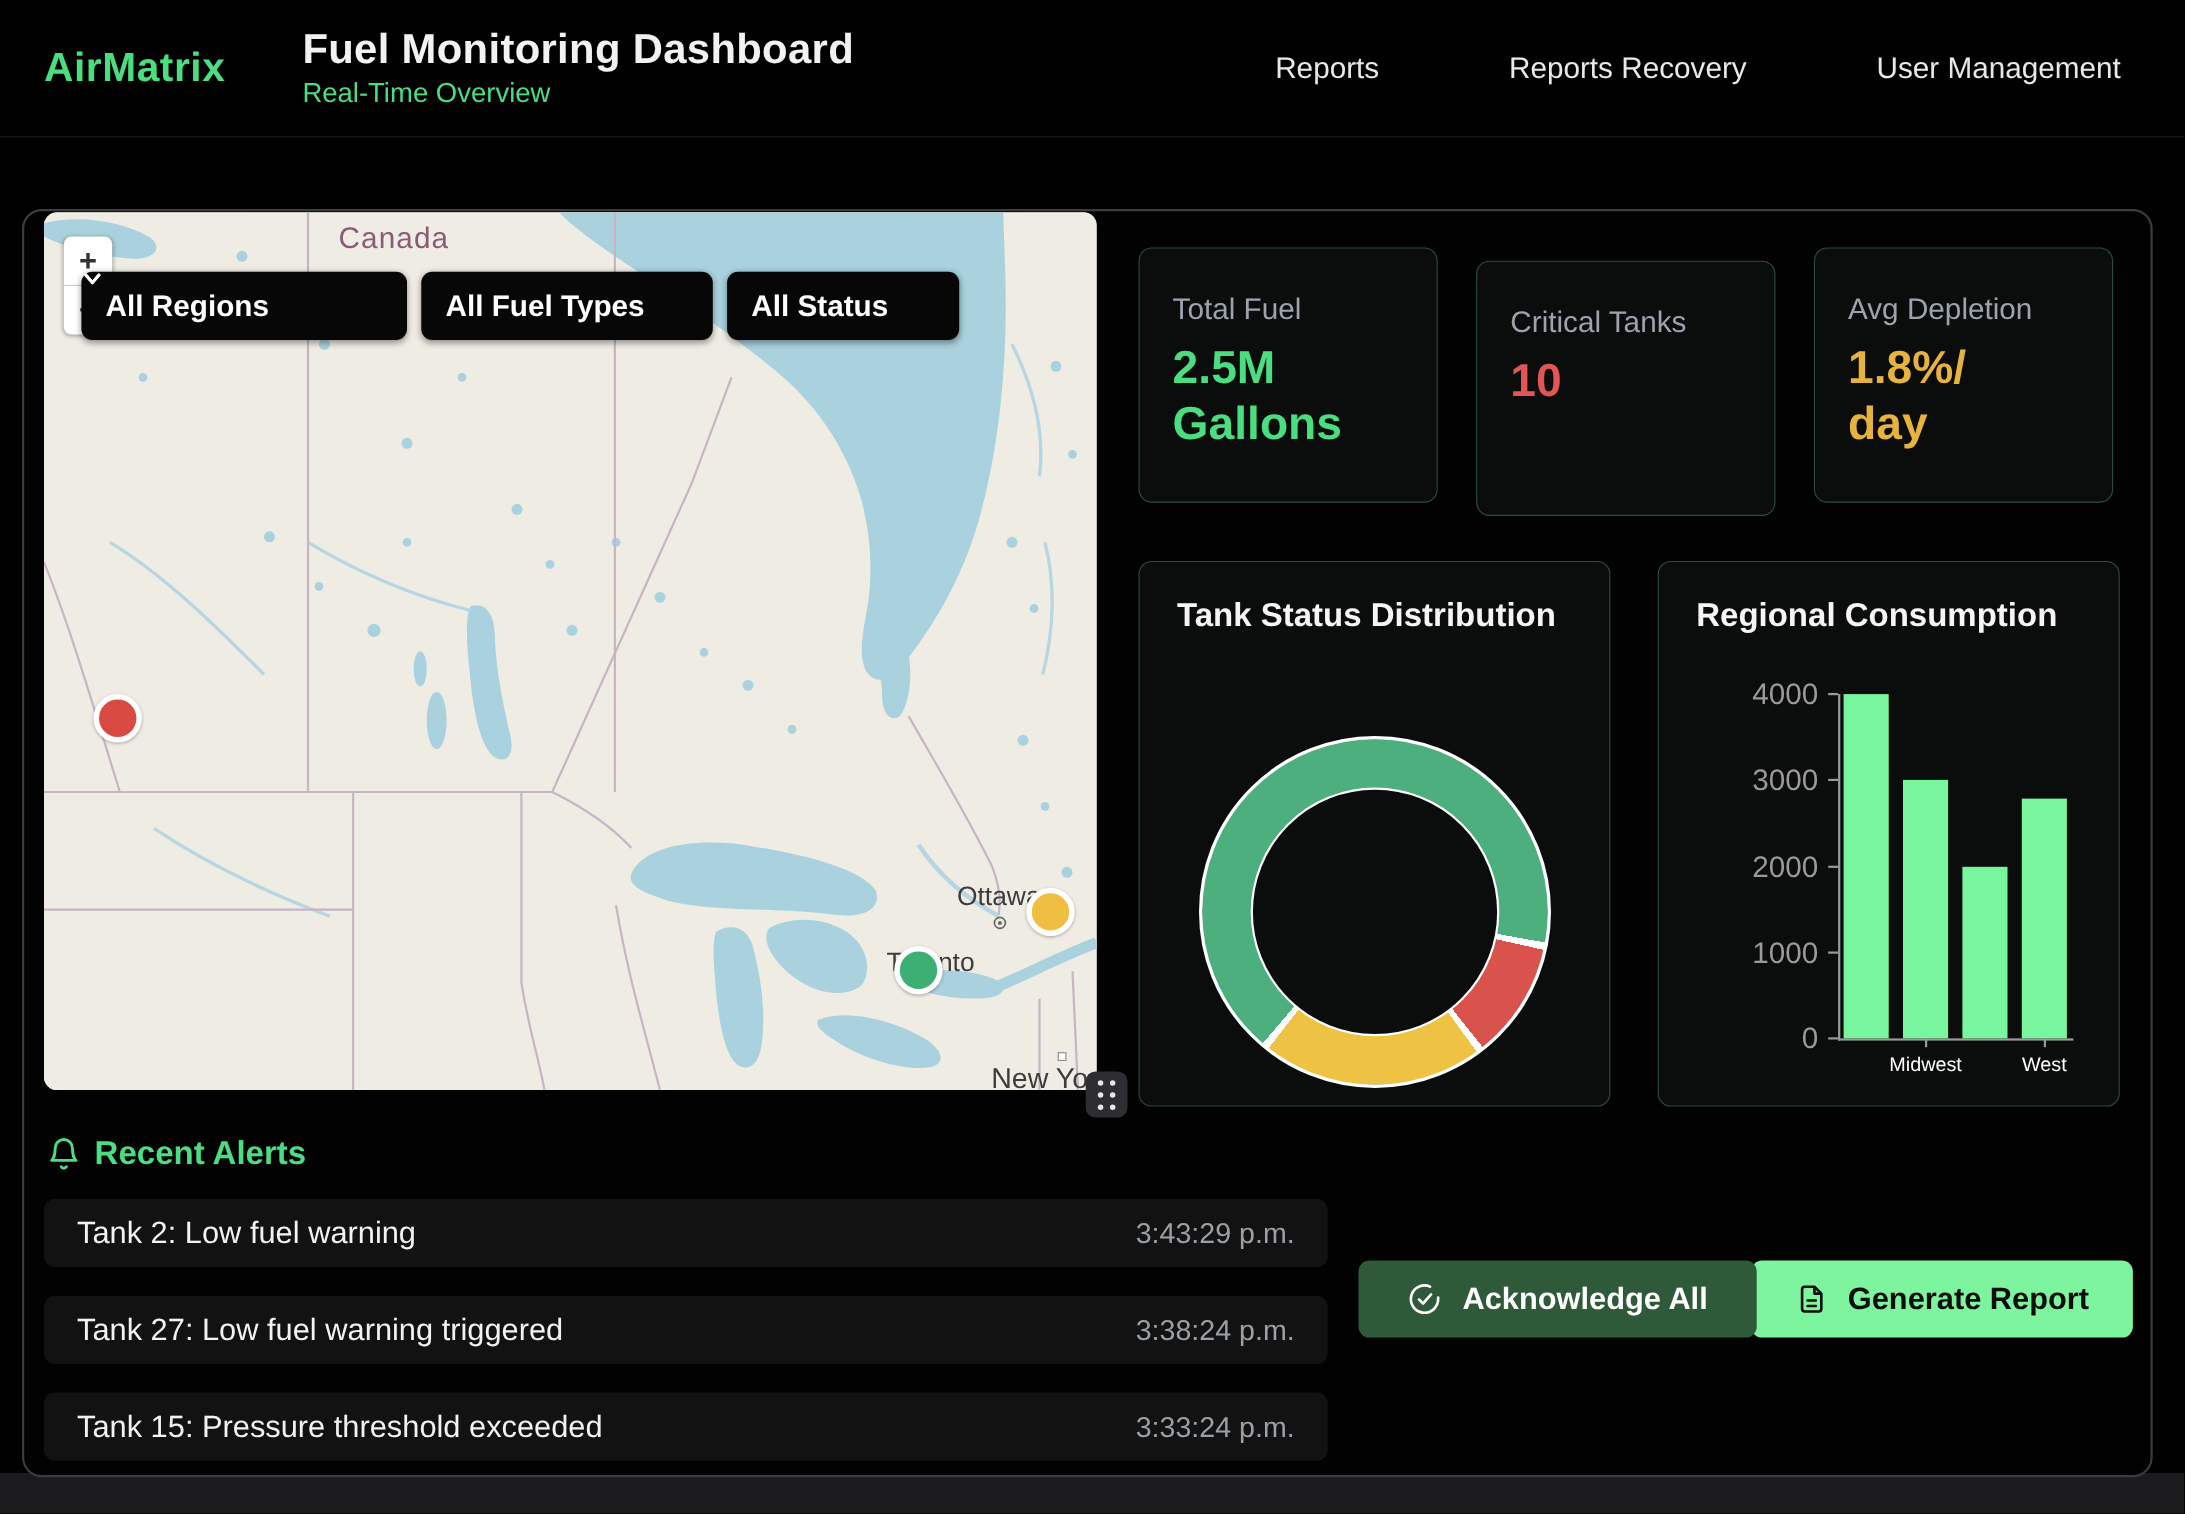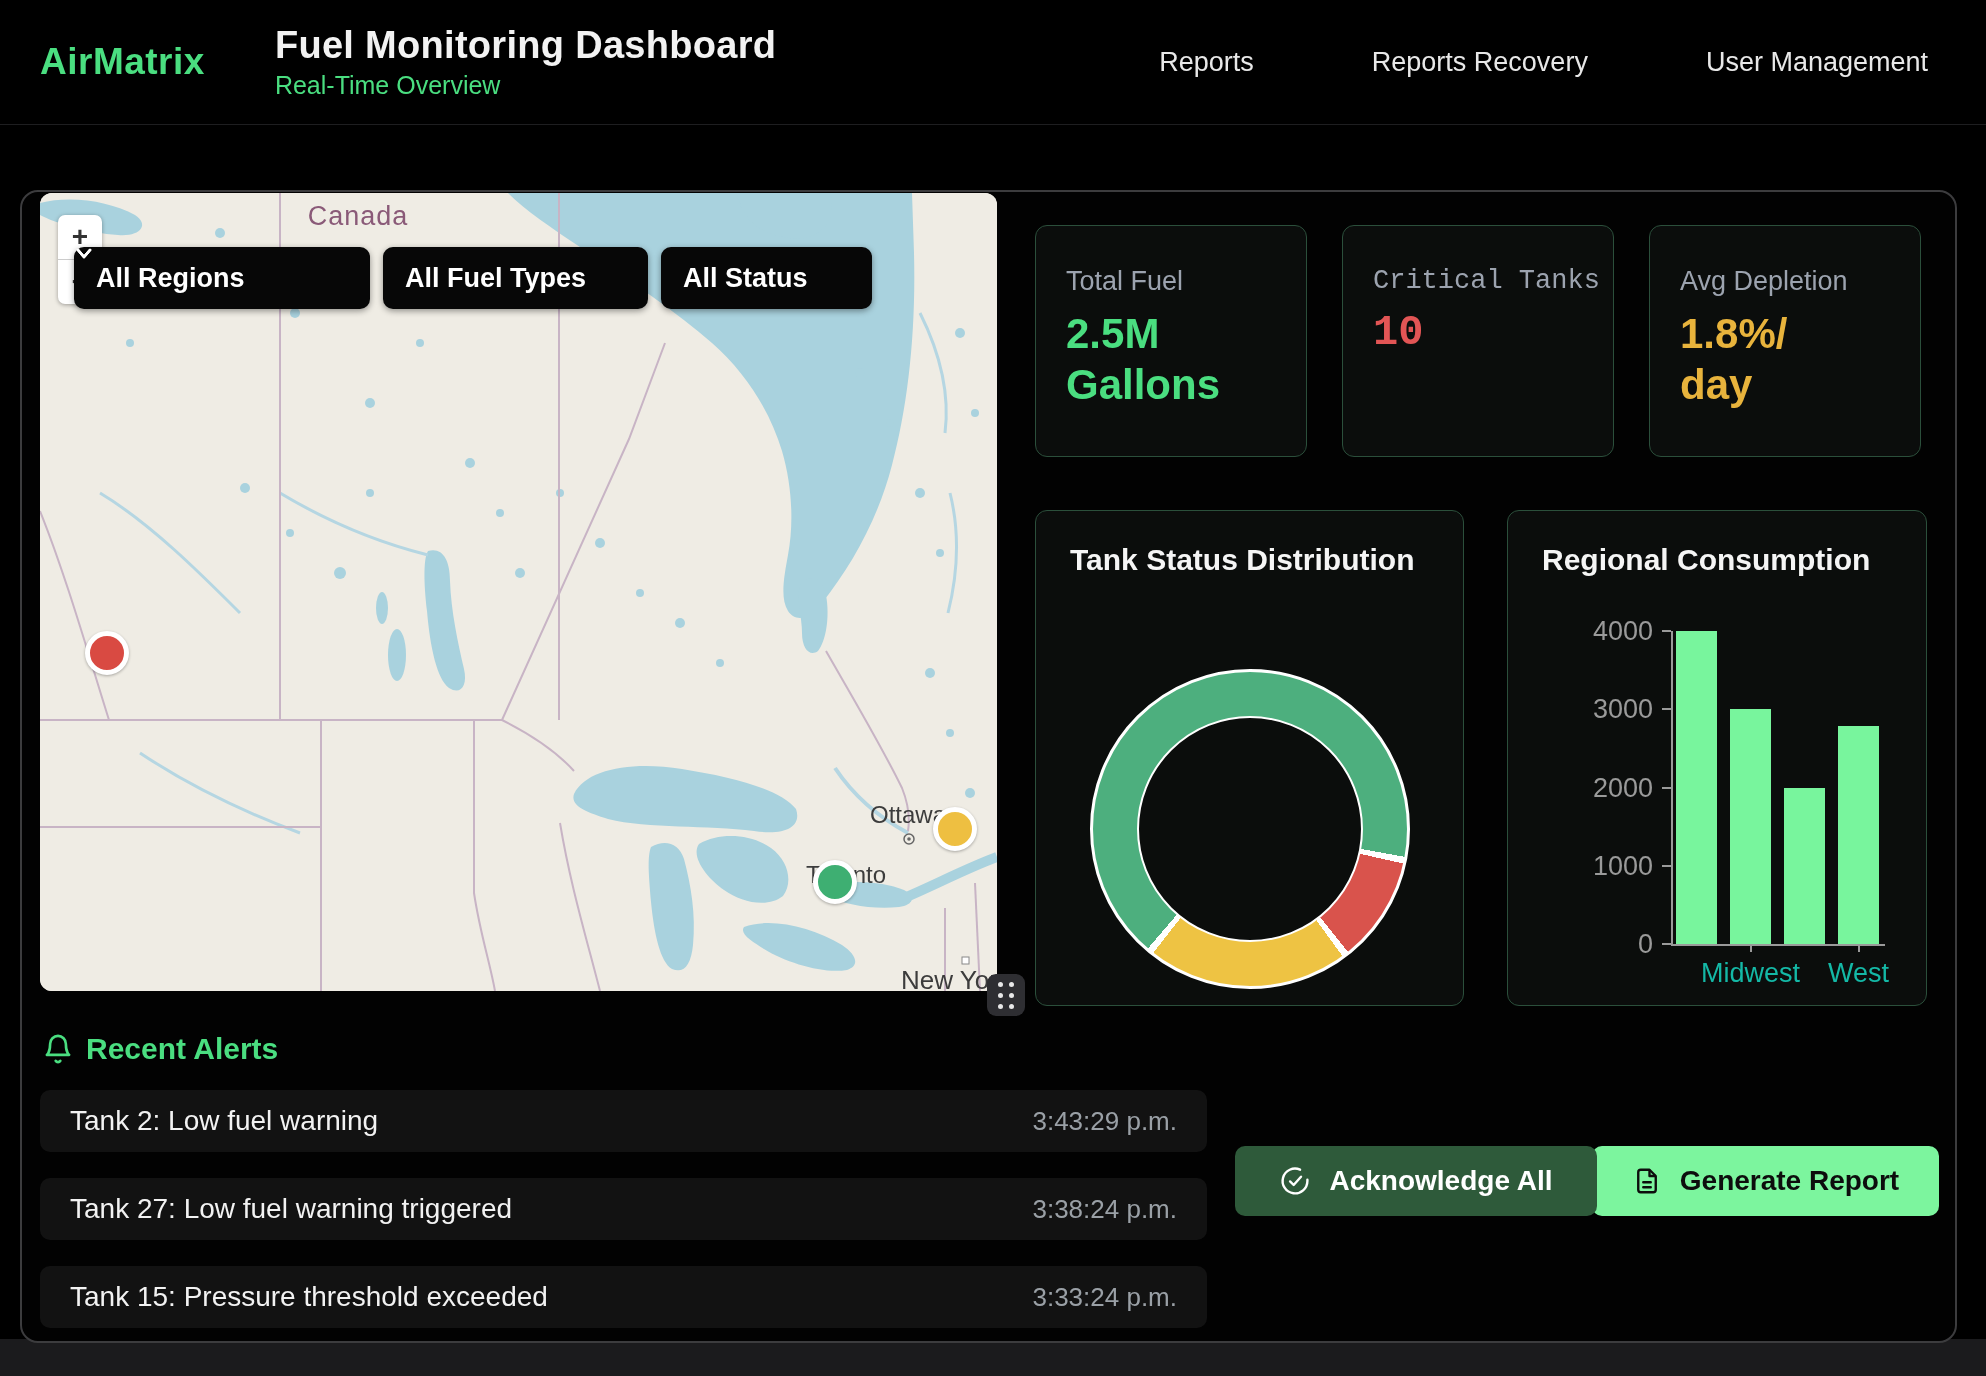--- a/index.html
+++ b/index.html
@@ -39,21 +39,21 @@
   .marker{position:absolute;width:34px;height:34px;border-radius:50%;border:5px solid #fff;
           transform:translate(-50%,-50%);box-shadow:0 1px 3px rgba(0,0,0,.3);z-index:2;cursor:pointer;}
   .grip{position:absolute;left:965px;top:782px;width:38px;height:42px;background:#2e2e32;
         border-radius:9px;display:grid;grid-template-columns:5px 5px;grid-template-rows:5px 5px 5px;
         gap:6px;justify-content:center;align-content:center;z-index:3;cursor:grab;}
   .grip i{width:5px;height:5px;border-radius:50%;background:#e8e8e8;}
 
   
   .card{position:absolute;background:#0b0d0c;border:1px solid #2b4f3b;border-radius:12px;}
   .stat0{left:1013px;top:33px;width:270px;height:230px;}
-  .stat1{left:1320px;top:33px;width:270px;height:230px;font-family:Liberation Mono, monospace;}
+  .stat1{left:1320px;top:45px;width:270px;height:230px;}
   .stat2{left:1627px;top:33px;width:270px;height:230px;}
   .stat-label{position:absolute;left:30px;top:40px;font-size:27px;color:#9ca3af;}
   .stat-value{position:absolute;left:30px;top:82px;font-size:42px;font-weight:bold;line-height:1.22;
               white-space:pre-line;}
 
   
   .chart0{left:1013px;top:318px;width:427px;height:494px;}
   .chart1{left:1485px;top:318px;width:418px;height:494px;}
   .chart-title{position:absolute;left:34px;top:32px;font-size:30px;font-weight:bold;color:#f5f5f5;}
 
@@ -63,21 +63,21 @@
               background:#0b0d0c;border:2px solid #fff;border-radius:50%;}
 
   .plot-area{position:absolute;left:163px;top:120px;width:212px;height:313px;
              border-left:2px solid #9a9a9a;border-bottom:2px solid #9a9a9a;}
   .bars{position:absolute;left:3px;bottom:0;display:flex;align-items:flex-end;gap:13px;height:313px;}
   .bar{width:41px;}
   .ytick-label{position:absolute;left:-96px;width:76px;text-align:right;font-size:27px;
                color:#9a9a9a;line-height:30px;}
   .ytick-dash{position:absolute;left:-11px;width:9px;height:2px;background:#9a9a9a;}
   .xtick{position:absolute;width:2px;height:8px;background:#9a9a9a;top:313px;}
-  .xlabel{position:absolute;width:140px;text-align:center;font-size:27px;color:#14b8a6;top:327px;}
+  .xlabel{position:absolute;width:140px;text-align:center;font-size:18px;color:#ffffff;top:327px;}
 
   
   .alerts-title-row{position:absolute;left:20px;top:840px;display:flex;align-items:center;gap:12px;}
   .alerts-title{font-size:30px;font-weight:bold;color:#4ade80;}
   .alert-row{position:absolute;left:18px;width:1107px;height:62px;background:#121212;border-radius:10px;
              display:flex;align-items:center;justify-content:space-between;padding:0 30px;cursor:pointer;text-align:right;}
   .alert-msg{font-size:28px;color:#f2f2f2;}
   .alert-time{font-size:26px;color:#9aa0a6;}
 
   

